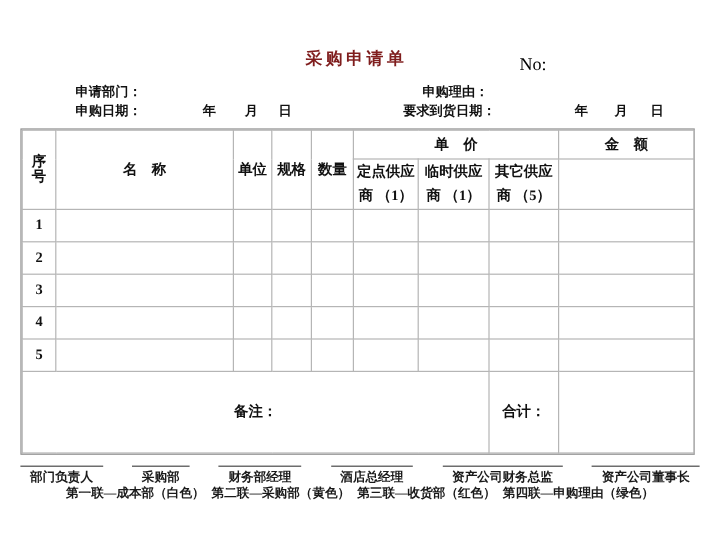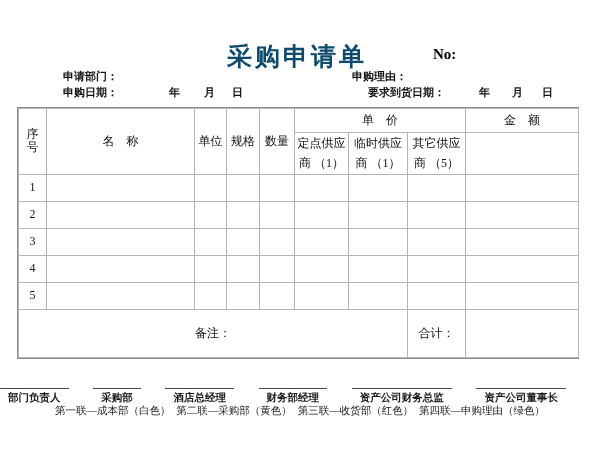--- a/index.html
+++ b/index.html
@@ -7,83 +7,83 @@
     position:relative; width:600px; height:450px; background:#ffffff;
     font-family:"Liberation Serif","DejaVu Serif",serif; color:#111;
     overflow:hidden;
   }
   .abs { position:absolute; }
 
   
   .form-title {
     left:17px; top:40px; width:560px; text-align:center;
     font-family:"Liberation Sans","DejaVu Sans",sans-serif;
-    font-size:25px; font-weight:bold; letter-spacing:3px; color:#0c4a6e;
+    font-size:14px; font-weight:bold; letter-spacing:3px; color:#7f1d1d;
   }
   .form-no {
-    left:433px; top:46px; font-size:15px; font-weight:bold; color:#000;
+    left:433px; top:46px; font-size:15px; font-weight:normal; color:#000;
   }
 
   
   .hlabel { font-size:11px; font-weight:600; white-space:nowrap; }
 
   
   .table-wrap {
     left:17px; top:107px; width:560px;
     border:1px solid #8c8c8c;
   }
   table.req {
     width:100%; border-collapse:collapse; table-layout:fixed;
   }
   table.req th, table.req td {
     border:1px solid #b5b5b5; padding:0;
-    font-size:12px; font-weight:normal; text-align:center; vertical-align:middle;
+    font-size:12px; font-weight:bold; text-align:center; vertical-align:middle;
     overflow:hidden;
   }
   tr.hr1 { height:24px; }
   tr.hr2 { height:36px; }
   tr.body-row { height:27px; }
-  tr.notes-row { height:48px; }
+  tr.notes-row { height:68px; }
   th.seq { white-space:pre-line; line-height:1.15; }
   th.sub { font-size:9px; line-height:1.7; font-weight:normal; padding:0 2px; }
   td.notes-cell { text-align:left; vertical-align:top; padding:6px 0 0 8px; font-weight:600; }
   td.total-cell { text-align:left; padding-left:10px; font-weight:600; }
 
   
   .sig-row {
-    left:0; top:388px; width:566px;
+    left:17px; top:388px; width:566px;
     display:flex; justify-content:space-between; align-items:center;
   }
   .sig-item {
     border-top:1px solid #4a4a4a; padding:2px 8px 0 8px;
     font-size:10.5px; font-weight:bold; white-space:nowrap; color:#1a1a1a;
   }
   .copy-row {
     left:17px; top:404px; width:566px; box-sizing:border-box; padding:0 38px;
     display:flex; justify-content:space-between;
   }
   .copy-item {
-    font-size:10.5px; font-weight:normal; white-space:nowrap; color:#1a1a1a;
+    font-size:10.5px; font-weight:bold; white-space:nowrap; color:#1a1a1a;
   }
 </style>
 </head>
 <body>
 
 <div class="page">
 
   <div class="abs form-title">采购申请单</div>
   <div class="abs form-no">No:</div>
 
   <span class="abs hlabel" style="left:63px;top:69px">申请部门：</span>
   <span class="abs hlabel" style="left:352px;top:69px">申购理由：</span>
   <span class="abs hlabel" style="left:63px;top:85px">申购日期：</span>
   <span class="abs hlabel" style="left:169px;top:85px">年</span>
   <span class="abs hlabel" style="left:204px;top:85px">月</span>
   <span class="abs hlabel" style="left:232px;top:85px">日</span>
-  <span class="abs hlabel" style="left:368px;top:85px">要求到货日期：</span>
+  <span class="abs hlabel" style="left:336px;top:85px">要求到货日期：</span>
   <span class="abs hlabel" style="left:479px;top:85px">年</span>
   <span class="abs hlabel" style="left:512px;top:85px">月</span>
   <span class="abs hlabel" style="left:542px;top:85px">日</span>
 
   <div class="abs table-wrap">
     <table class="req">
       <colgroup>
         <col style="width:28px">
           <col style="width:148px">
           <col style="width:32px">
@@ -171,22 +171,22 @@
         <td class="total-cell">合计：</td>
         <td></td>
       </tr>
     </tbody>
       </table>
   </div>
 
   <div class="abs sig-row">
     <span class="sig-item">部门负责人</span>
     <span class="sig-item">采购部</span>
+    <span class="sig-item">财务部经理</span>
     <span class="sig-item">酒店总经理</span>
-    <span class="sig-item">财务部经理</span>
     <span class="sig-item">资产公司财务总监</span>
     <span class="sig-item">资产公司董事长</span>
   </div>
 
   <div class="abs copy-row">
     <span class="copy-item">第一联—成本部（白色）</span>
     <span class="copy-item">第二联—采购部（黄色）</span>
     <span class="copy-item">第三联—收货部（红色）</span>
     <span class="copy-item">第四联—申购理由（绿色）</span>
   </div>

